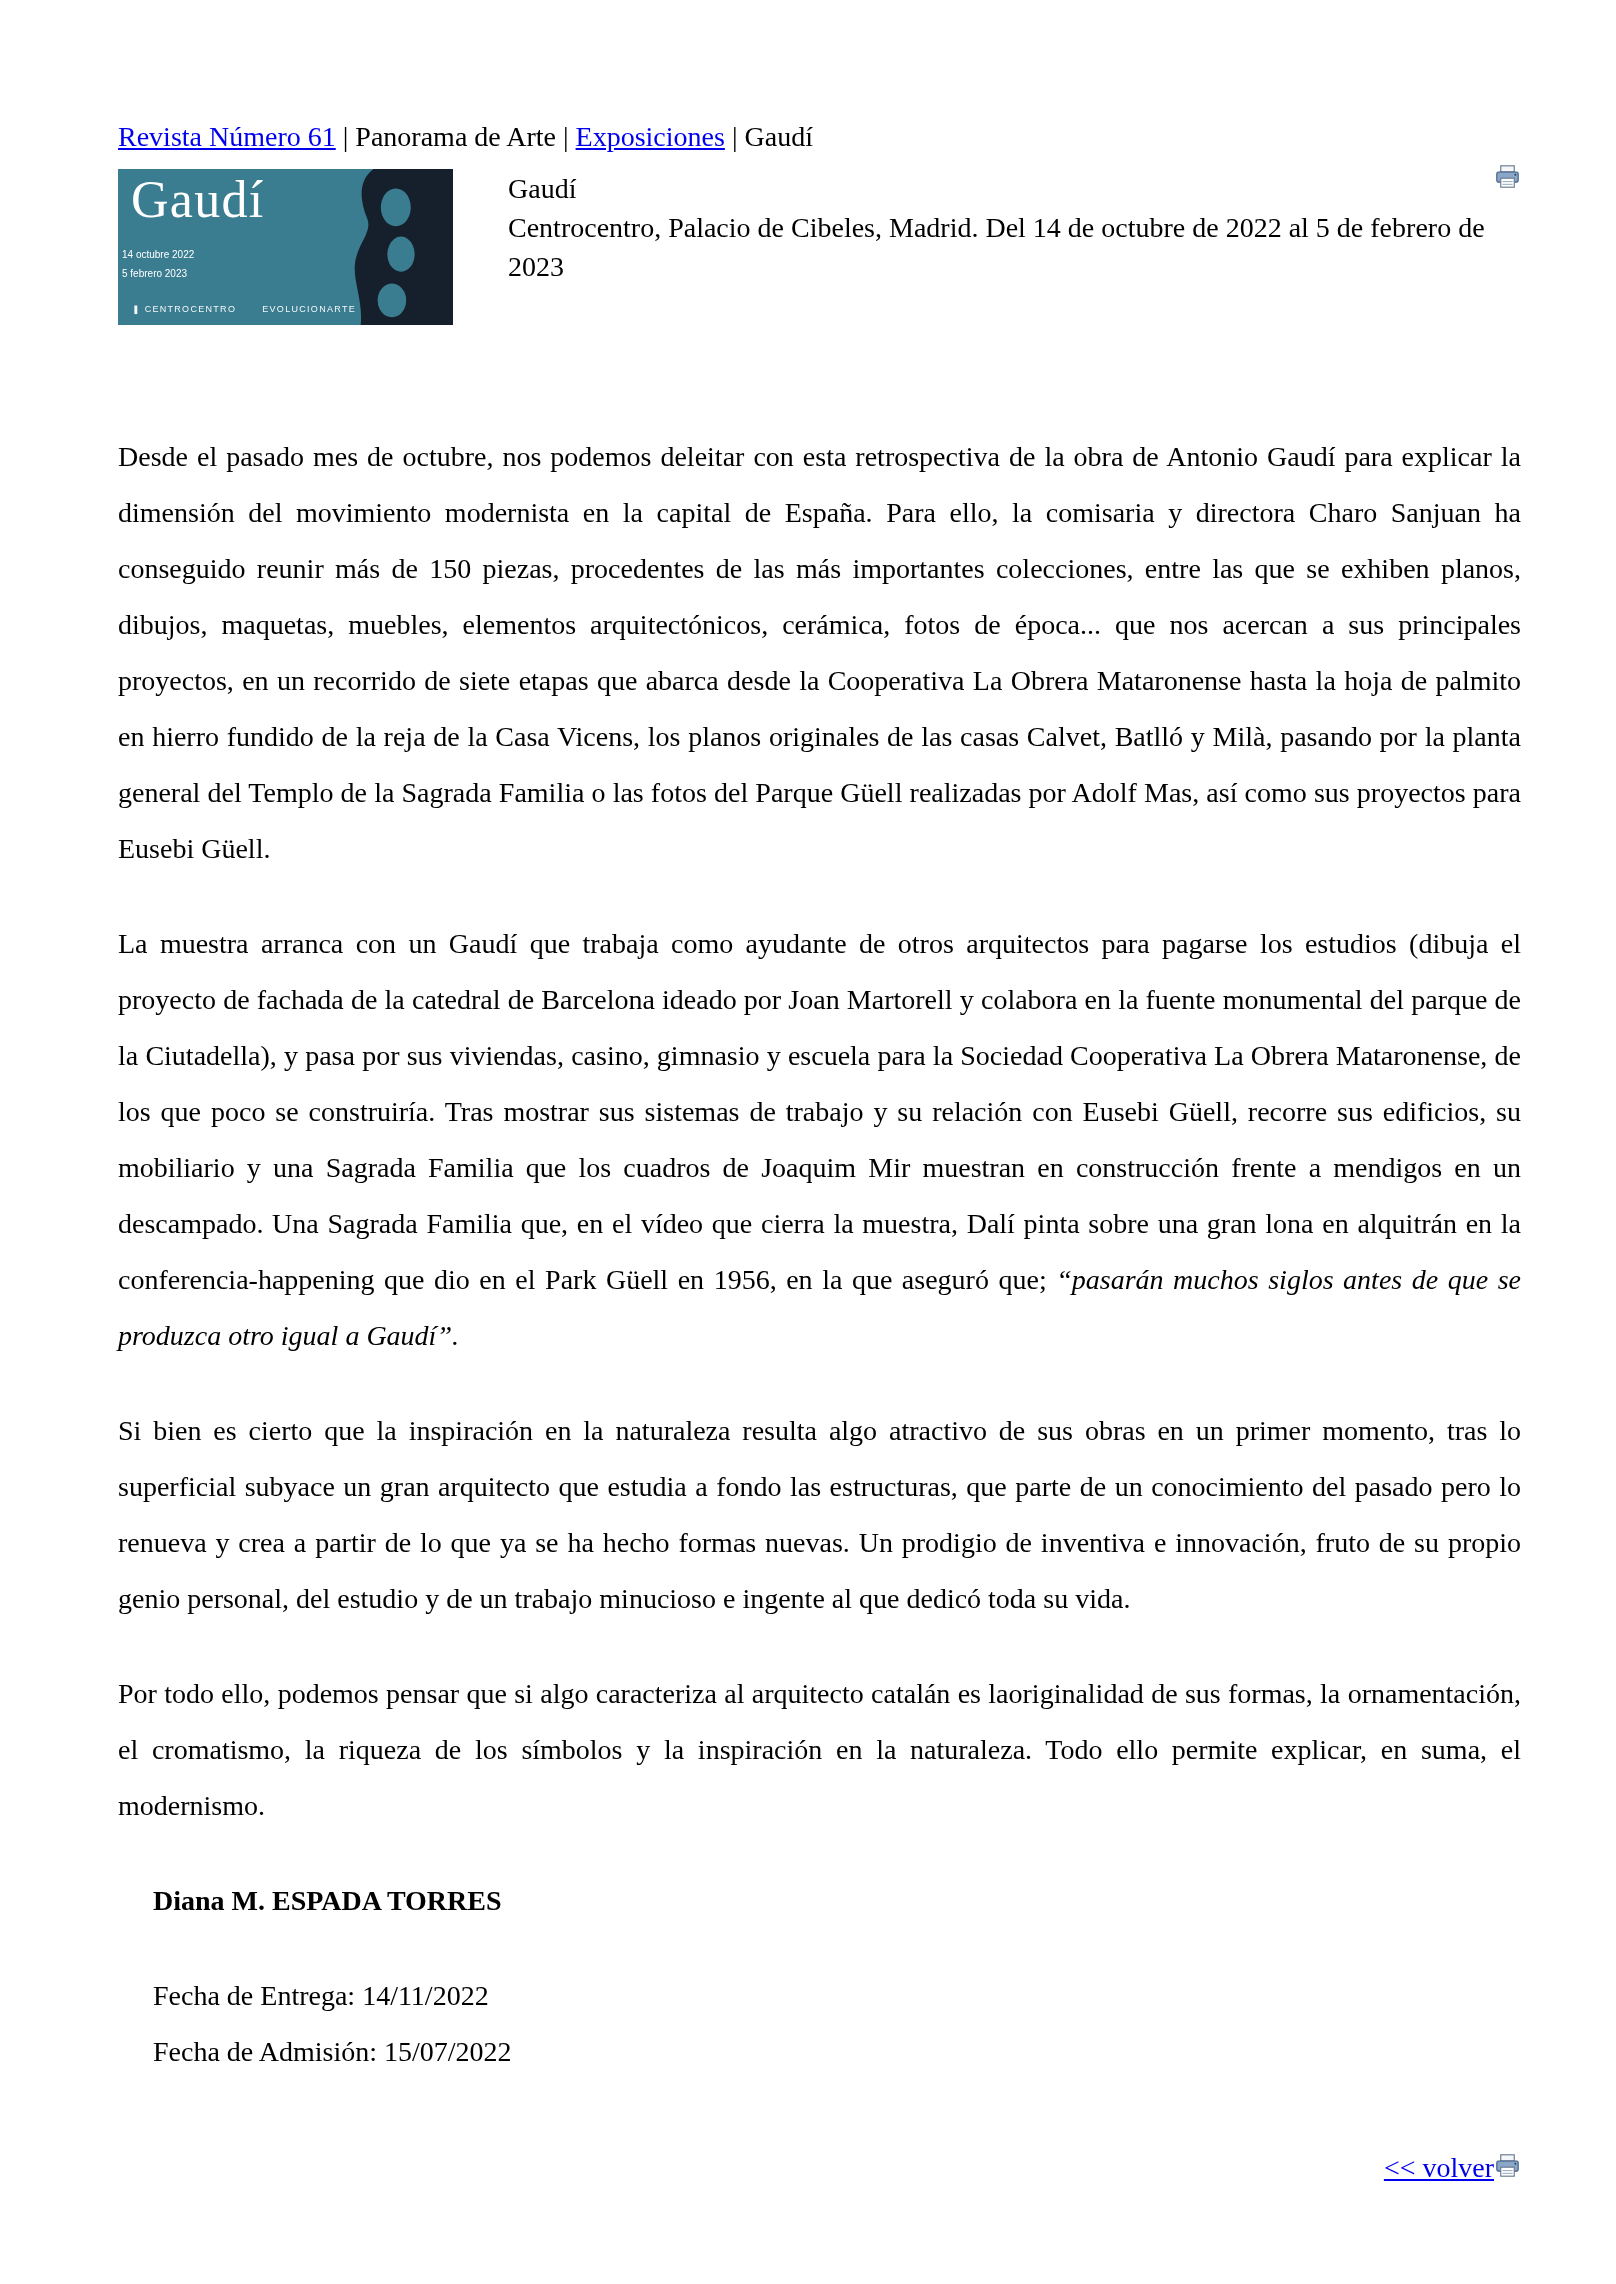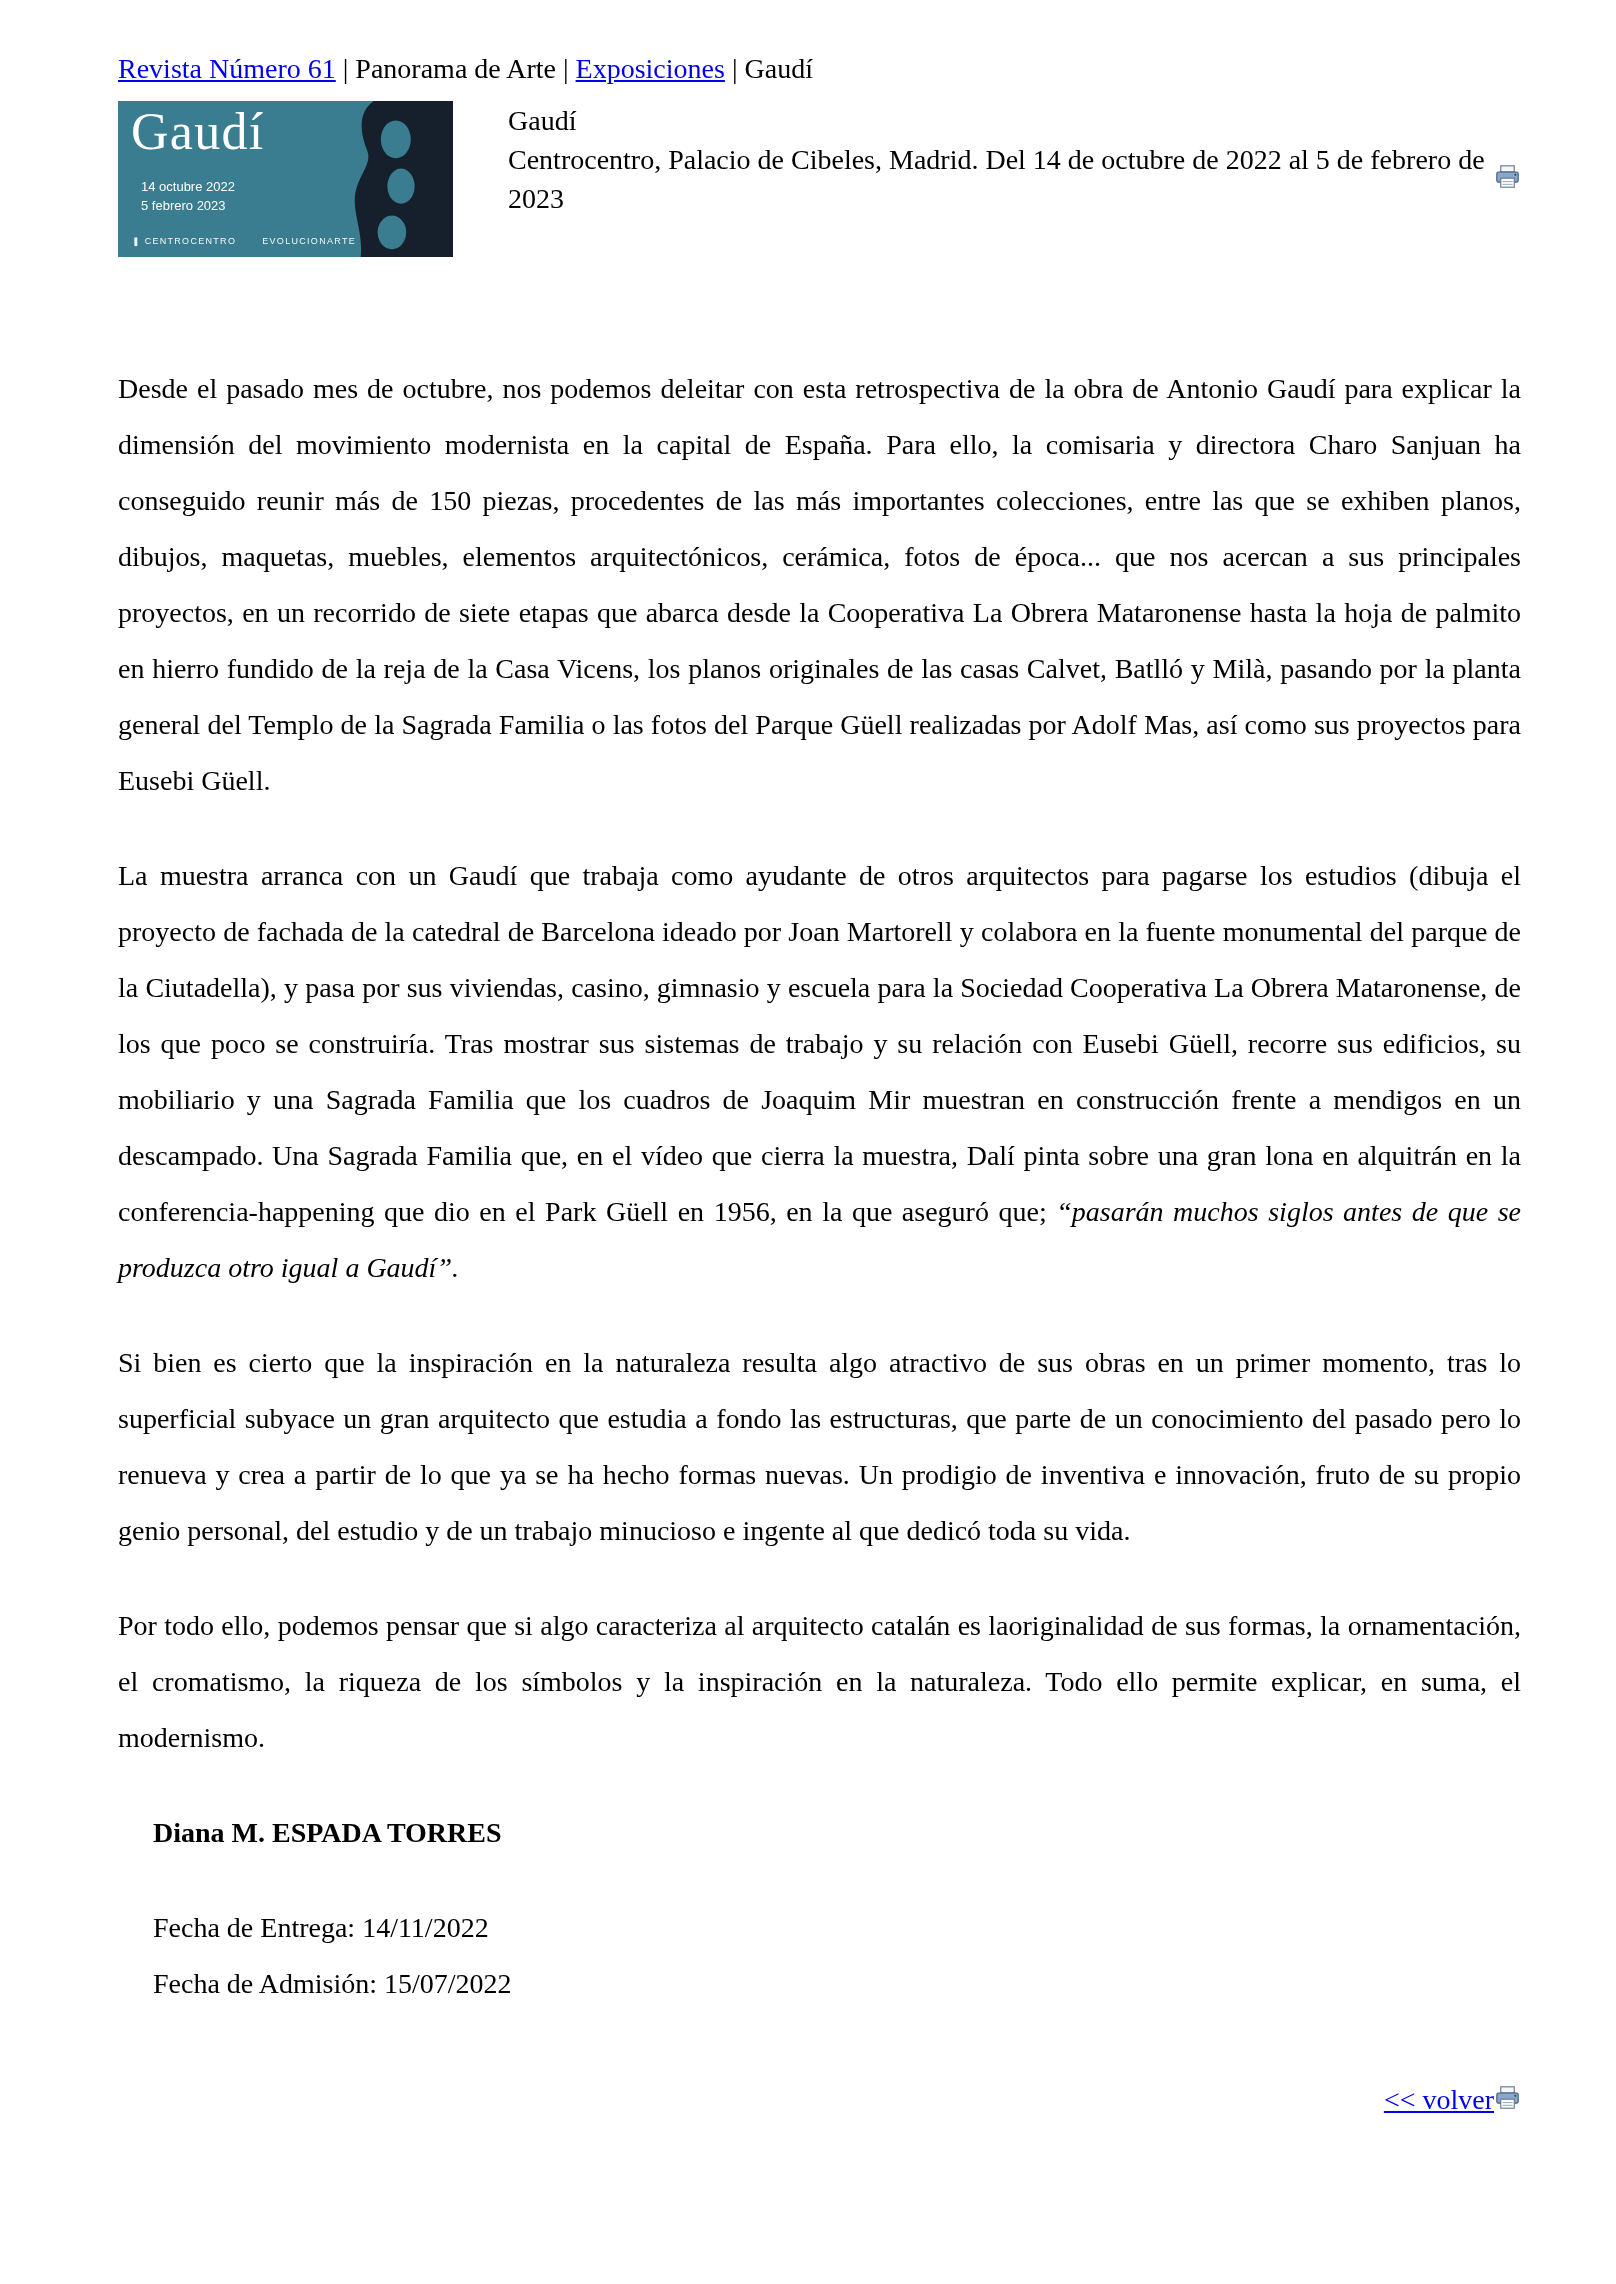--- a/index.html
+++ b/index.html
@@ -6,21 +6,21 @@
   html, body { background:#ffffff; }
   body {
     width:1617px; height:2284px;
     font-family:"Liberation Serif", serif;
     color:#000000;
     font-size:28px;
   }
   .page {
     position:relative;
     width:1617px; height:2284px;
-    padding:52px 96px 0 118px;
+    padding:120px 96px 0 118px;
     overflow:hidden;
     background:#ffffff;
   }
   a.link { color:#0000EE; text-decoration:underline; cursor:pointer; }
   .breadcrumb { line-height:33px; margin-bottom:15.6px; }
 
   .print-btn {
     background:none; border:none; padding:0; cursor:pointer;
     width:27px; height:27px; display:inline-block;
   }
@@ -32,22 +32,22 @@
     position:relative; flex:0 0 auto;
     width:335px; height:156px;
     background:#3b7d90; overflow:hidden;
   }
   .banner-title {
     position:absolute; top:2.6px; left:13px;
     color:#ffffff; font-size:52px; line-height:1.1;
     letter-spacing:1.3px;
   }
   .banner-dates {
-    position:absolute; top:76px; left:23px;
-    color:#ffffff; font-size:13px; line-height:19px;
+    position:absolute; top:76px; left:4px;
+    color:#ffffff; font-size:10px; line-height:19px;
     font-family:"Liberation Sans", sans-serif;
   }
   .banner-logos {
     position:absolute; bottom:10.4px; left:14.3px;
     color:#ffffff; font-size:9px; letter-spacing:1.3px;
     font-family:"Liberation Sans", sans-serif;
     display:flex; gap:26px; align-items:center; opacity:0.95;
     white-space:nowrap;
   }
   .banner-logos .mark { margin-right:3.9px; font-size:8.5px; }

